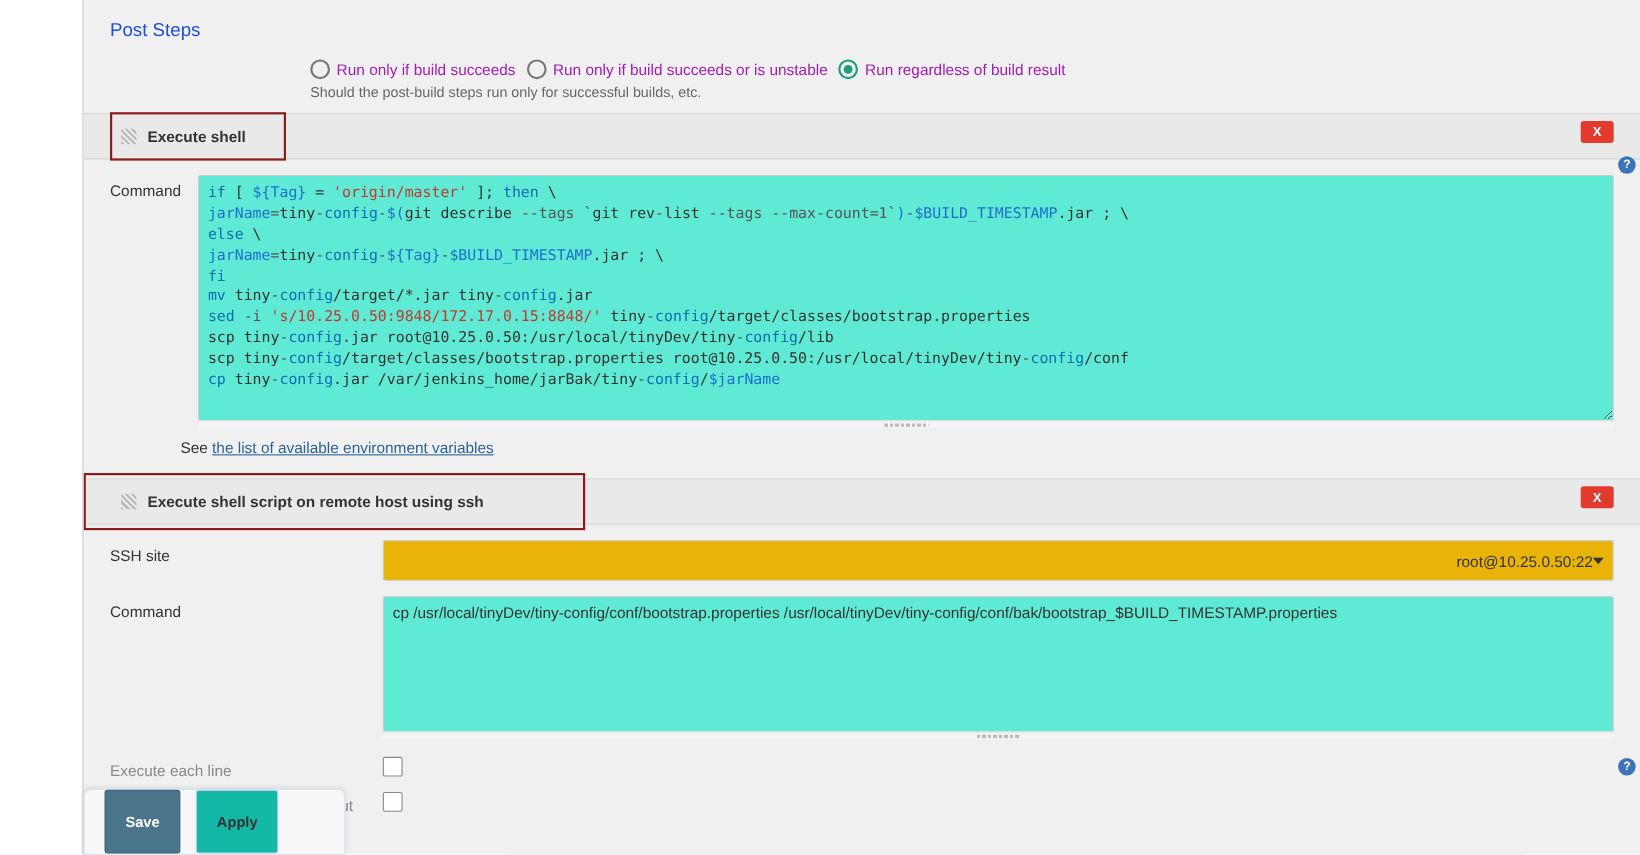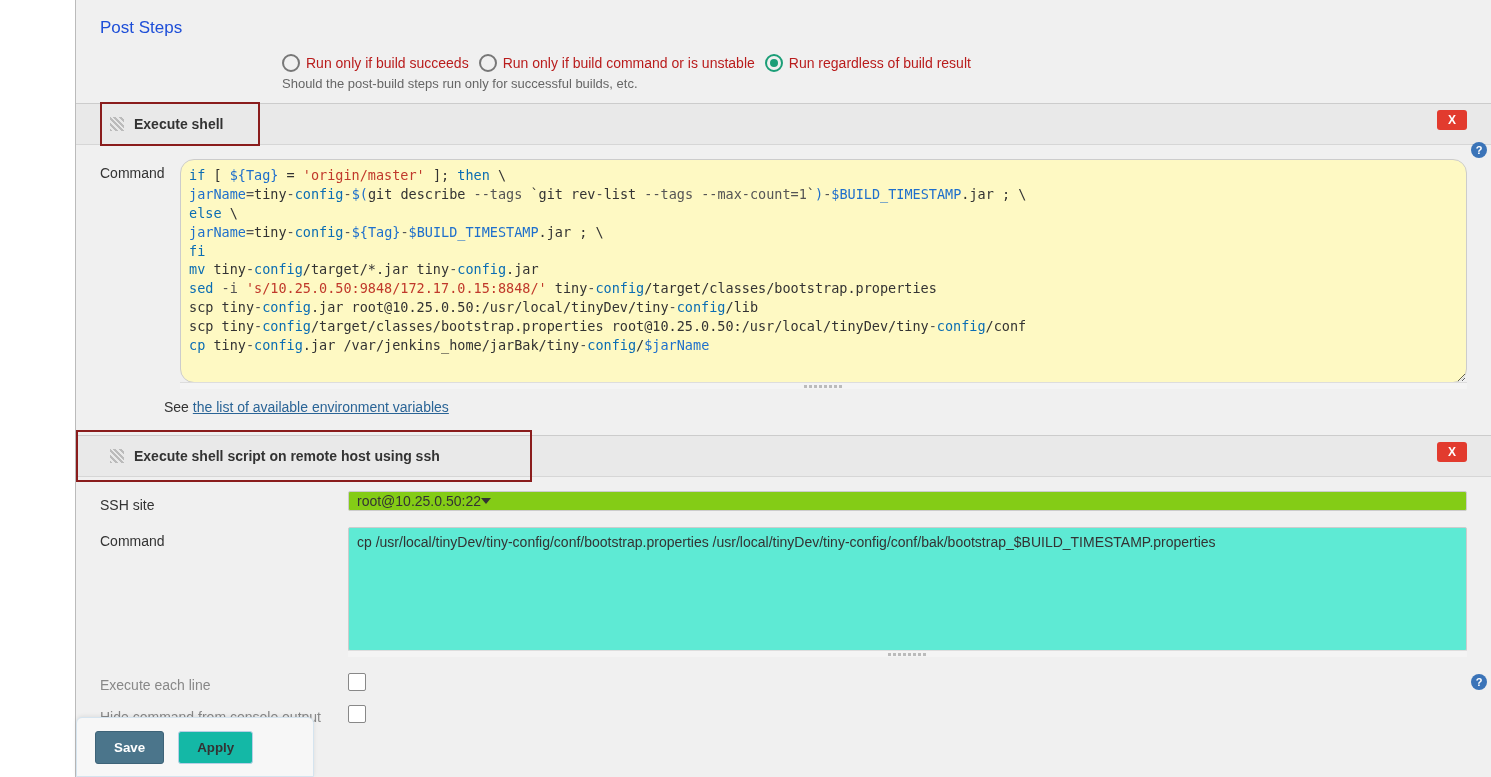--- a/index.html
+++ b/index.html
@@ -1,52 +1,52 @@
 <!DOCTYPE html>
 <html><head>
 <meta charset="utf-8">
 <style>
 html,body{margin:0;padding:0;font-family:Helvetica,Arial,sans-serif;font-size:14px;color:#333;background:#fff}
 body{width:1491px;height:777px;overflow:hidden;position:relative}
 .left-gutter{position:absolute;left:0;top:0;width:75px;height:100%;background:#fff;border-right:1px solid #bbb}
 .main{position:absolute;left:76px;top:0;right:0;height:100%;background:#f0f0f0}
 .main-scroll{position:absolute;left:0;top:0;right:0;bottom:0;overflow:hidden}
 .section-title{font-size:17px;font-weight:normal;color:#1d4ed8;padding:18px 24px 12px}
-.radio-row{padding:4px 0 2px 206px;display:flex;align-items:center;gap:10px;color:#b91c1c}
+.radio-row{padding:4px 0 2px 206px;display:flex;align-items:center;gap:10px;color:#a21caf}
 .radio{display:inline-flex;align-items:center;gap:6px;cursor:pointer}
 .radio-help{padding:2px 0 12px 206px;color:#666;font-size:13px}
 .rc{width:18px;height:18px;border-radius:50%;border:2px solid #777;display:inline-block;position:relative;box-sizing:border-box}
 .rc.sel{border-color:#1b9e77}
 .rc.sel::after{content:"";position:absolute;left:3px;top:3px;width:8px;height:8px;border-radius:50%;background:#1b9e77}
 .step-block{position:relative;margin:0 0 0 0;border-top:1px solid #ccc}
 .step-body{padding:0 24px 14px 24px}
 .step-header{position:relative;height:40px;display:flex;align-items:center;padding-left:34px;background:#e9e9e9;border-bottom:1px solid #d6d6d6}
 .box-highlight{position:absolute;border:2px solid #8a1c1c;pointer-events:none}
 .drag-handle{width:14px;height:14px;margin-right:10px;background:repeating-linear-gradient(45deg,#bbb 0 2px,transparent 2px 4px);cursor:move;display:inline-block}
 .step-title{font-weight:bold;color:#333}
 .delete-x{position:absolute;right:24px;top:6px;background:#e23b2e;color:#fff;border-radius:3px;width:30px;height:20px;display:flex;align-items:center;justify-content:center;font-size:12px;font-weight:bold;cursor:pointer}
 .field-row{display:flex;align-items:flex-start;margin-top:14px}
 .field-label{width:80px;color:#333;padding-top:6px}
 .field-label-wide{width:248px;color:#333;padding-top:6px}
-.codearea{flex:1;background:#fef9c3;border:1px solid #ccc;border-radius:14px;min-height:210px;padding:6px 8px;font-family:Consolas,Menlo,monospace;font-size:13.5px;line-height:1.4;white-space:pre;overflow:auto;resize:both}
+.codearea{flex:1;background:#5eead4;border:1px solid #ccc;border-radius:2px;min-height:210px;padding:6px 8px;font-family:Consolas,Menlo,monospace;font-size:13.5px;line-height:1.4;white-space:pre;overflow:auto;resize:both}
 .codearea .kw{color:#0a6db3}
 .codearea .op{color:#555}
 .codearea .str{color:#c0392b}
 .codearea .var{color:#1e6fcc}
 .codearea .opt{color:#555}
 .help-row{margin-left:64px;padding-top:10px;color:#333}
 .help-row a{color:#2a6496;text-decoration:underline}
 .adv-row{display:flex;justify-content:flex-end;margin:12px 0 0}
 .btn{background:linear-gradient(#fefefe,#e9e9e9);border:1px solid #bbb;border-radius:3px;padding:6px 14px;cursor:pointer;color:#333}
 .help-icon{position:absolute;right:4px;width:16px;height:16px;border-radius:50%;background:#3b74b8;color:#fff;display:flex;align-items:center;justify-content:center;font-size:11px;cursor:pointer;font-weight:bold}
-.select{flex:1;background:#84cc16;border:1px solid #ccc;border-radius:2px;height:20px;padding:2px 8px;box-sizing:border-box;display:flex;align-items:center;justify-content:flex-start;cursor:pointer}
+.select{flex:1;background:#eab308;border:1px solid #ccc;border-radius:2px;height:37px;padding:2px 8px;box-sizing:border-box;display:flex;align-items:center;justify-content:flex-end;cursor:pointer}
 .select .caret{width:0;height:0;border-left:5px solid transparent;border-right:5px solid transparent;border-top:6px solid #333}
 .textarea{flex:1;background:#5eead4;border:1px solid #ccc;border-radius:2px;min-height:110px;padding:6px 8px;font-family:Helvetica,Arial,sans-serif;font-size:14px;resize:both}
 .checkbox{width:16px;height:16px;border:1px solid #888;border-radius:2px;display:inline-block;background:#fff;cursor:pointer}
-.footer{position:absolute;left:76px;bottom:0;width:200px;height:58px;background:#f7f7f7;border:1px solid #d5e4ef;border-radius:6px 6px 0 0;display:flex;align-items:center;gap:14px;padding:0 18px;box-shadow:0 -1px 4px rgba(0,0,0,.08)}
+.footer{position:absolute;left:76px;bottom:0;width:200px;height:58px;background:#f7f7f7;border:1px solid #d5e4ef;border-radius:6px 6px 0 0;display:flex;gap:14px;padding:0 18px;box-shadow:0 -1px 4px rgba(0,0,0,.08)}
 .btn-prim{background:#4b758b;color:#fff;border:1px solid #3e6378;border-radius:3px;padding:8px 18px;font-weight:bold;cursor:pointer}
 .btn-sec{background:#14b8a6;color:#333;border:1px solid #b8cfe6;border-radius:3px;padding:8px 18px;font-weight:bold;cursor:pointer}
 .resize-grip{height:6px;background:#f4f4f4;border-top:1px solid #ddd;margin-top:-1px;position:relative}
 .resize-grip::after{content:"";position:absolute;left:50%;transform:translateX(-50%);top:2px;width:40px;height:3px;background:repeating-linear-gradient(90deg,#bbb 0 3px,transparent 3px 5px)}
 .faded{color:#888}
 </style>
 </head>
 <body>
 
 <div class="left-gutter"></div>
@@ -56,21 +56,21 @@
 
   <div class="section-title">Post Steps</div>
 
   <div class="radio-row">
     <label class="radio">
           <span class="rc"></span>
           <span>Run only if build succeeds</span>
         </label>
     <label class="radio">
           <span class="rc"></span>
-          <span>Run only if build command or is unstable</span>
+          <span>Run only if build succeeds or is unstable</span>
         </label>
     <label class="radio">
           <span class="rc sel"></span>
           <span>Run regardless of build result</span>
         </label>
   </div>
   <div class="radio-help">Should the post-build steps run only for successful builds, etc.</div>
 
   <div class="step-block">
     <div class="step-header">

